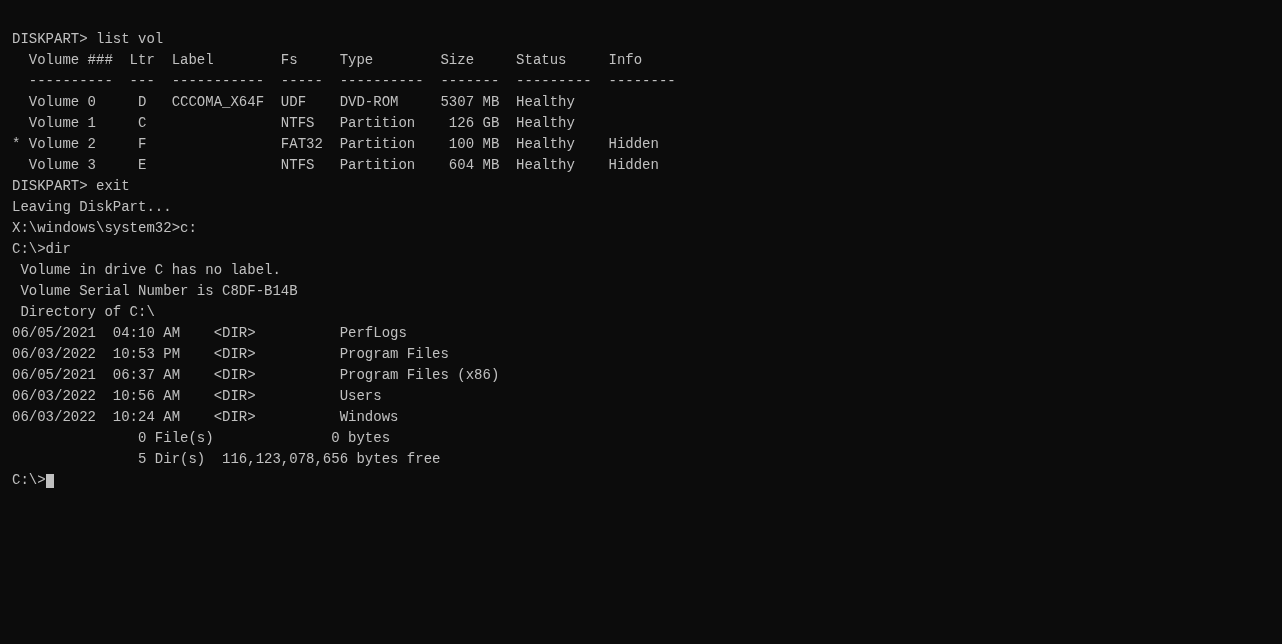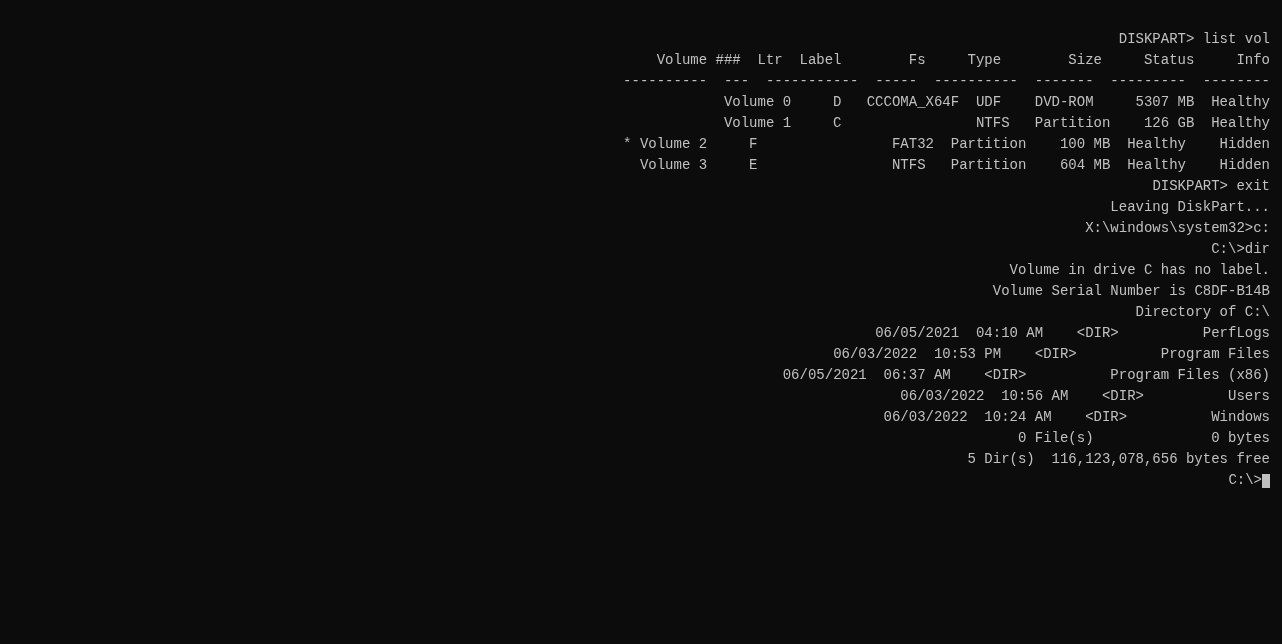--- a/index.html
+++ b/index.html
@@ -12,21 +12,20 @@
       color: #c0c0c0;
       font-family: 'Courier New', Courier, monospace;
       font-size: 14px;
       width: 1282px;
       min-height: 644px;
       padding: 8px 12px;
       line-height: 1.5;
     }
     .terminal {
       white-space: pre;
-      text-align: right;
     }
     .line {
       display: block;
       white-space: pre;
     }
     .cursor {
       display: inline-block;
       width: 8px;
       height: 14px;
       background-color: #c0c0c0;

